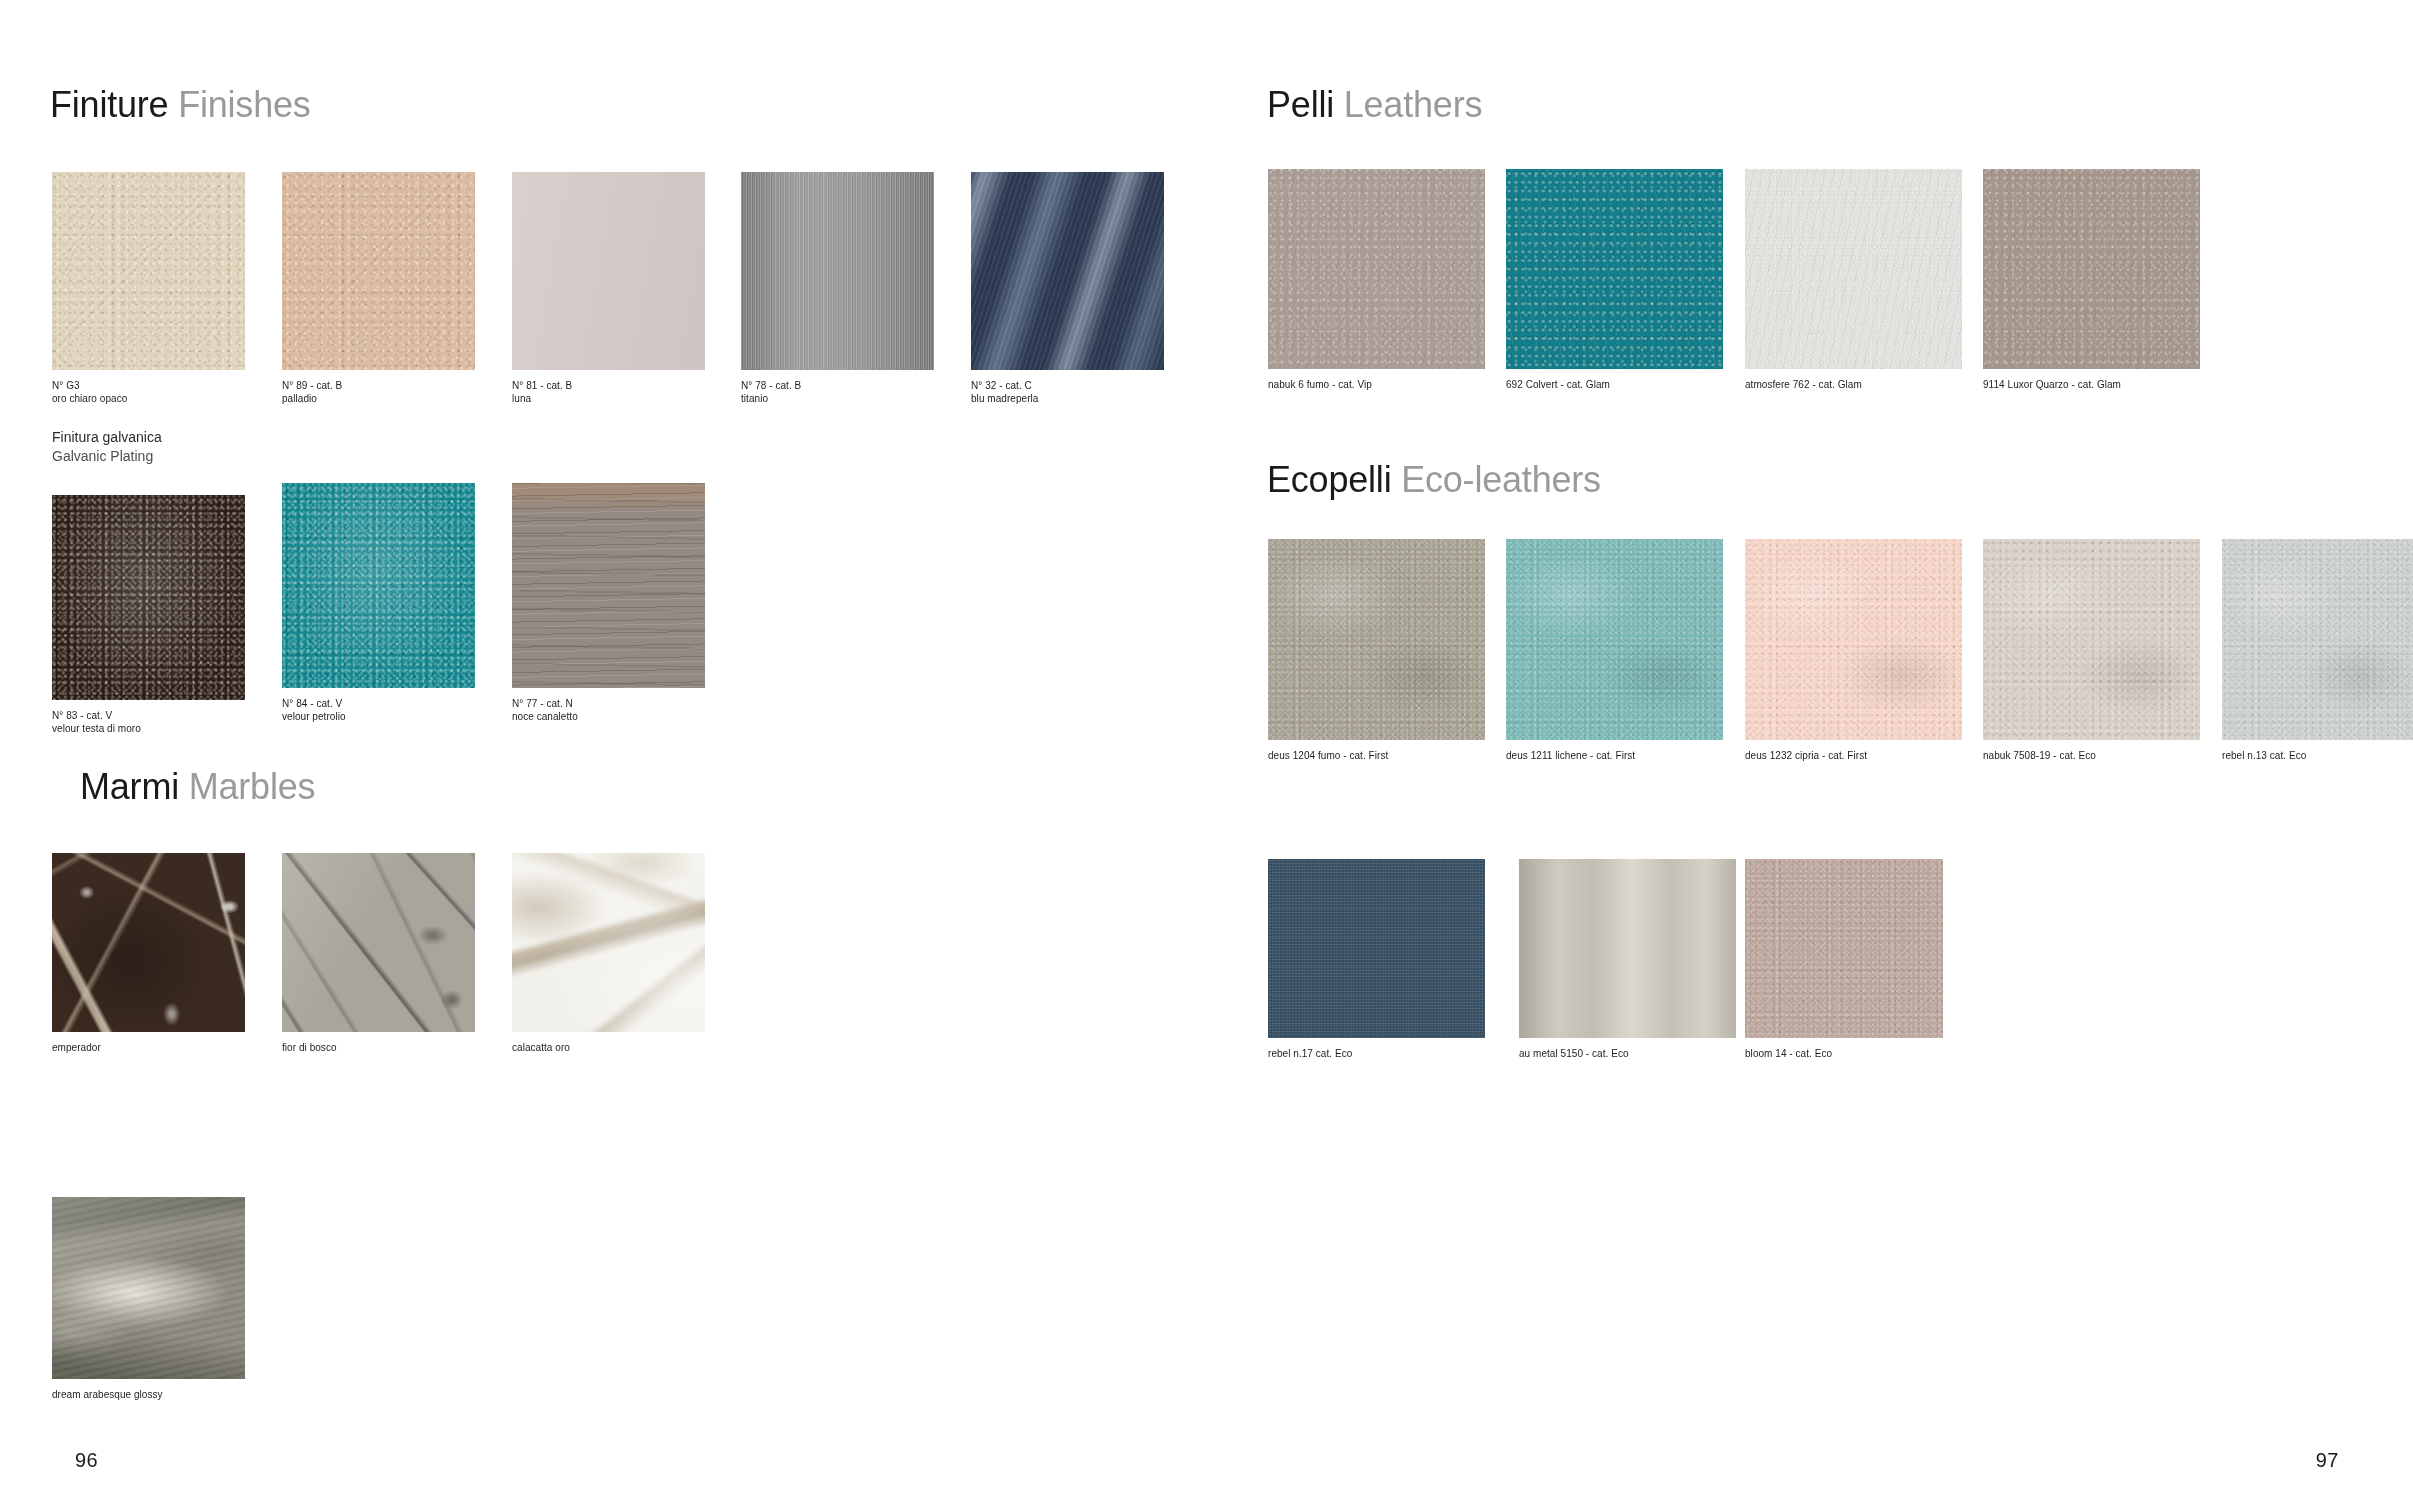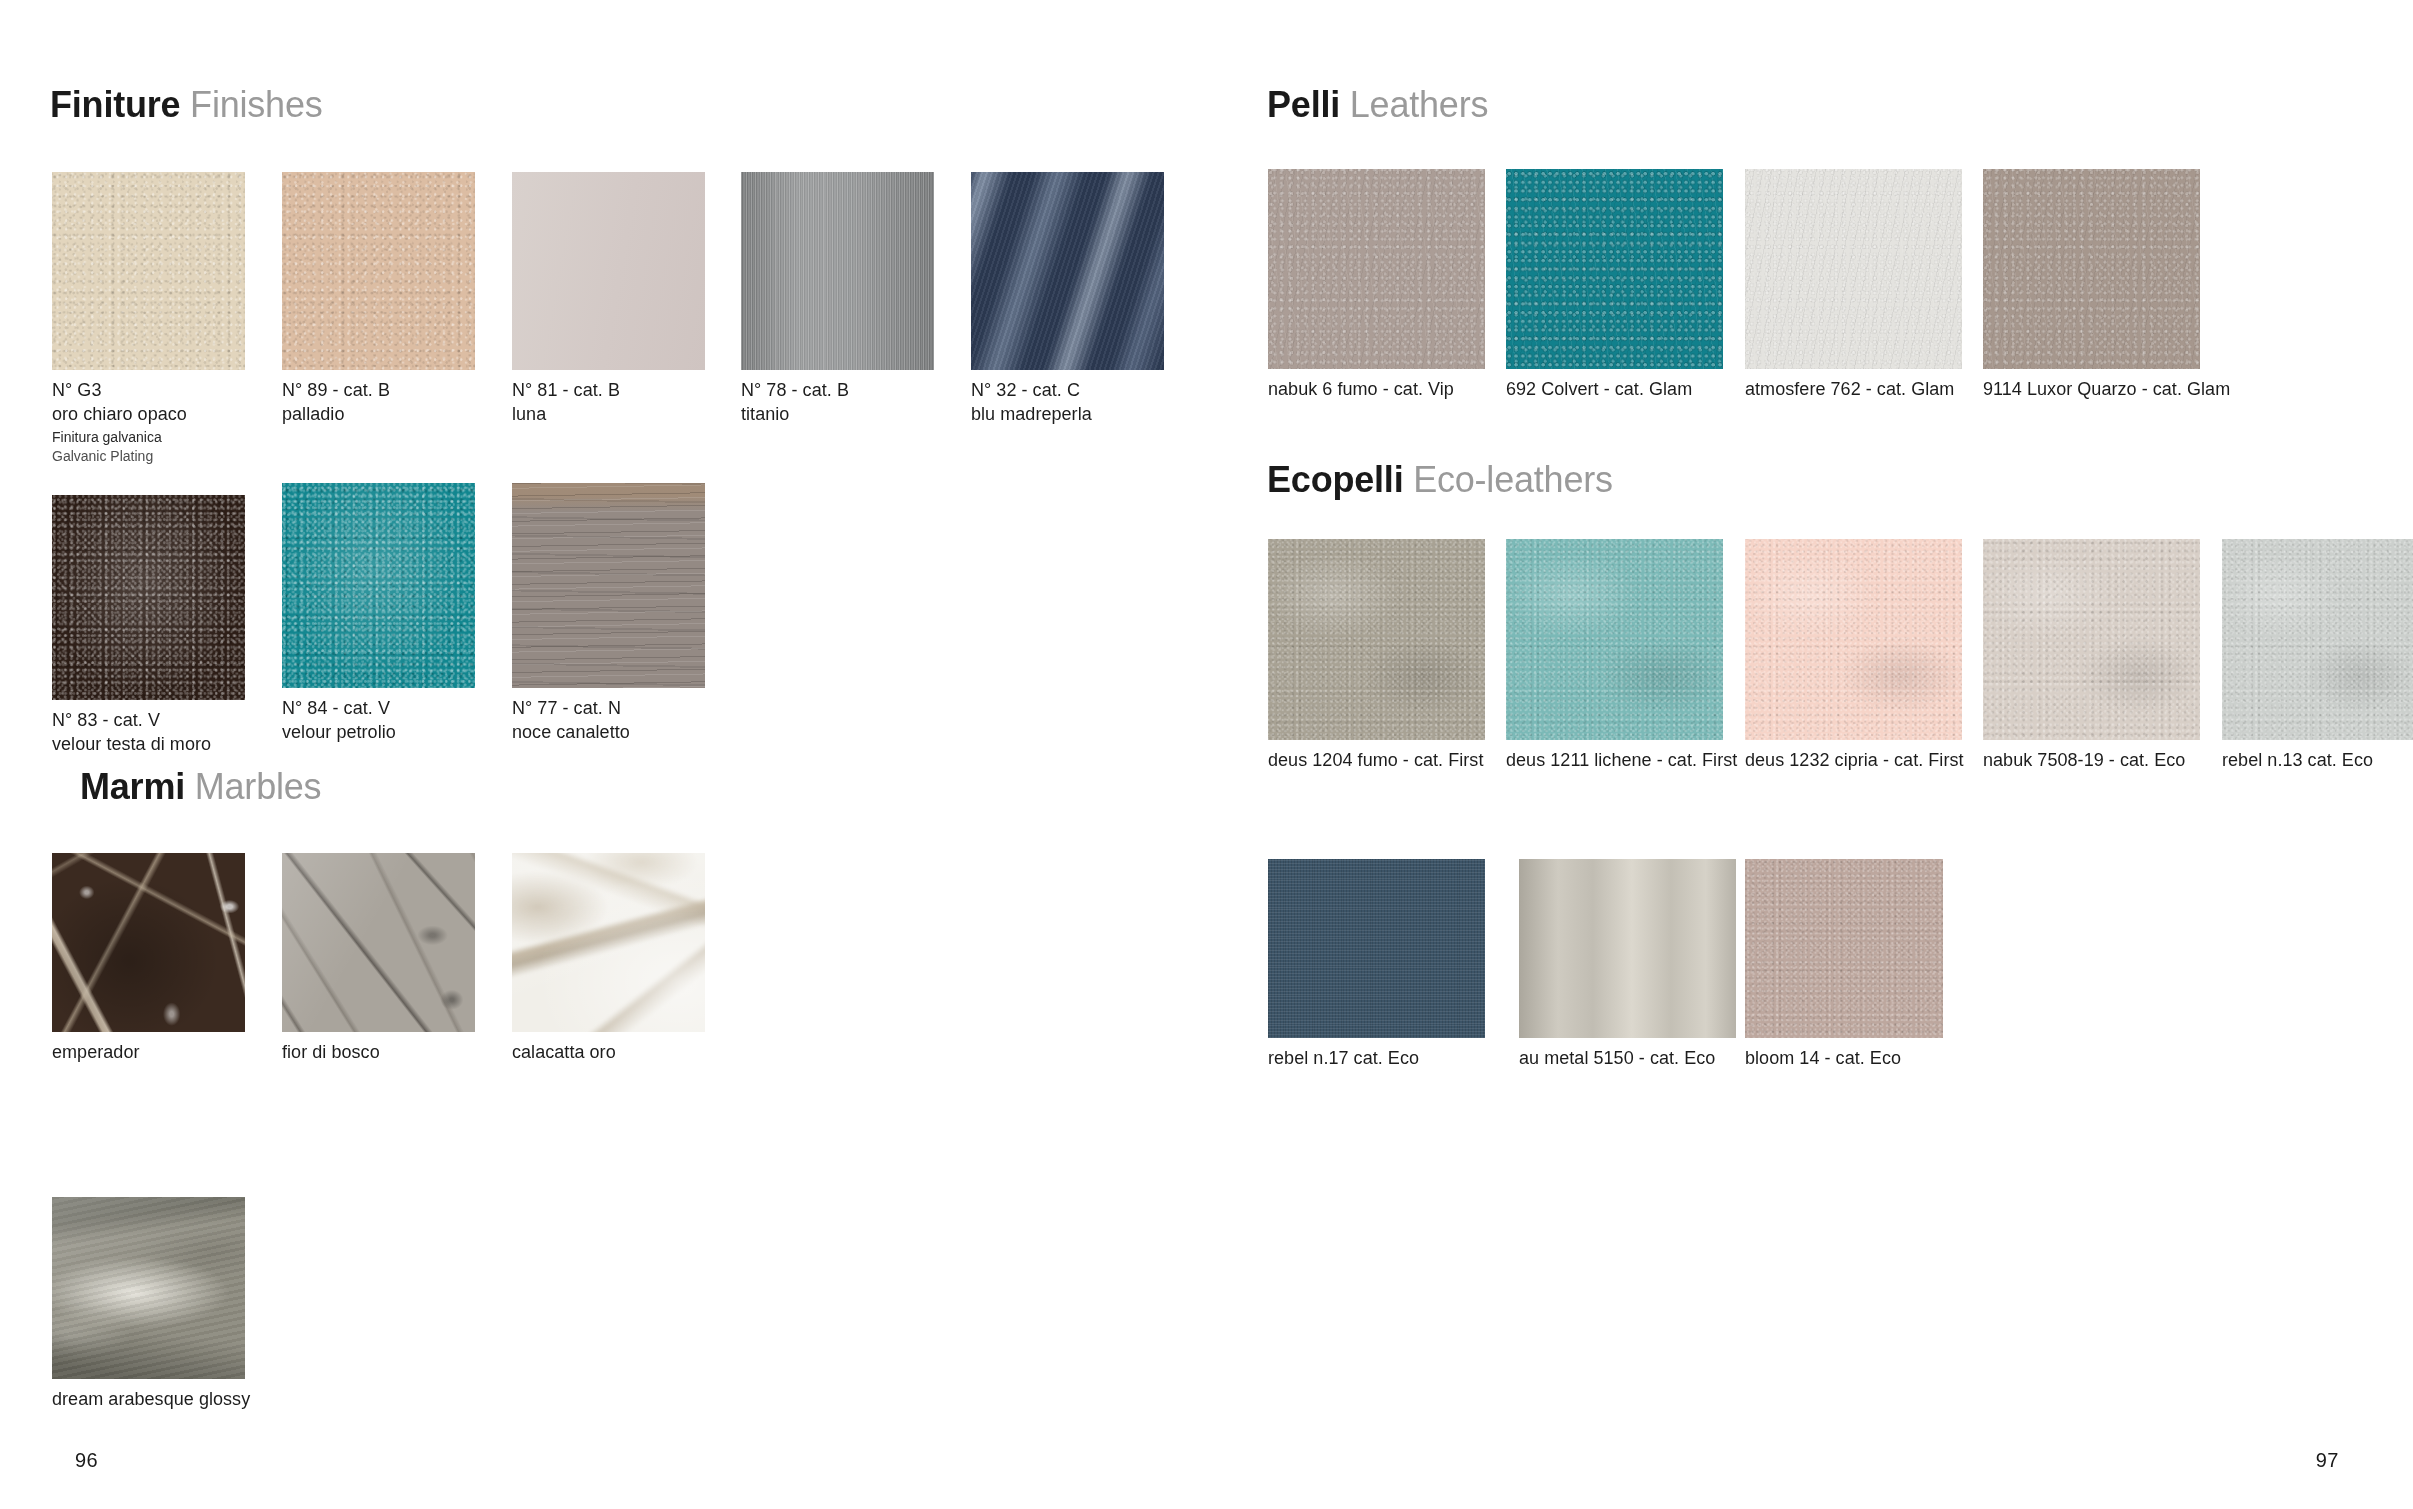--- a/index.html
+++ b/index.html
@@ -16,34 +16,34 @@
   .page-left{left:0;width:1207px;}
   .page-right{left:1207px;width:1207px;}
 
   
   .heading{
     position:absolute;
     white-space:nowrap;
     font-size:36px;
     letter-spacing:-0.2px;
   }
-  .heading .it{color:#1a1a1a;font-weight:700;}
+  .heading .it{color:#1a1a1a;font-weight:400;}
   .heading .en{color:#9a9a9a;font-weight:400;margin-left:9.7px;}
 
   
   .swatch-group{position:absolute;}
   .swatch{
     position:relative;
     overflow:hidden;
     background-color:#ccc;
   }
 
   .cap{
     margin-top:8.7px;
-    font-size:18px;
+    font-size:10px;
     line-height:1.33;
     color:#1d1d1d;
     white-space:nowrap;
     letter-spacing:0.05px;
   }
   .cap .l2{display:block;}
 
   .note{
     position:absolute;
     font-size:14px;

